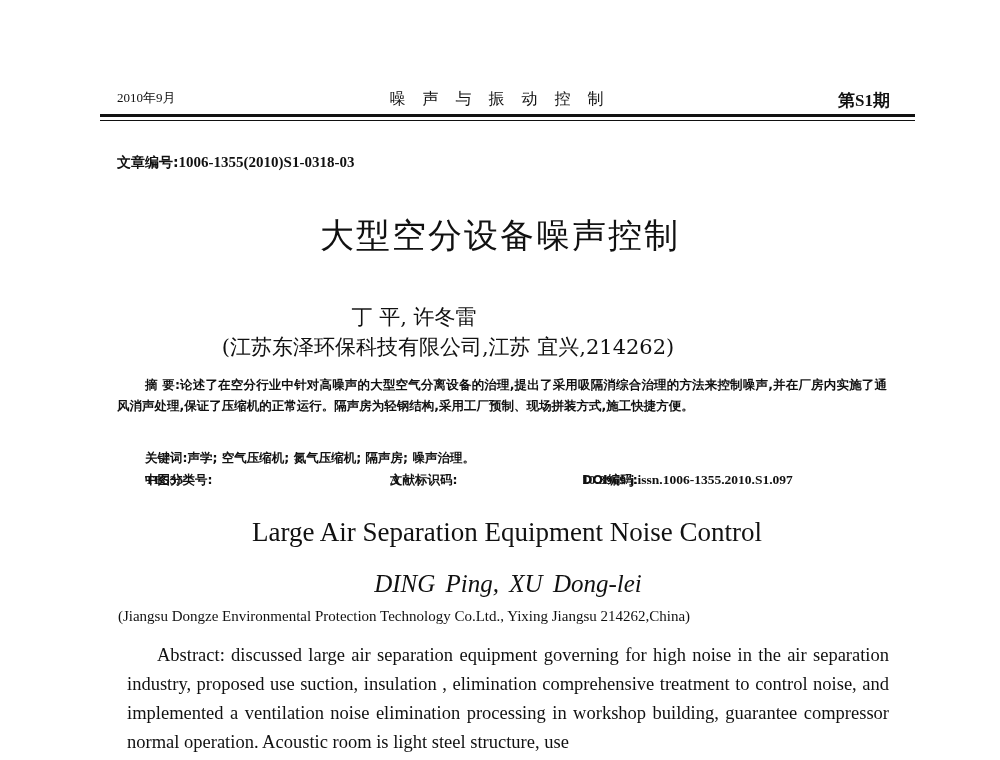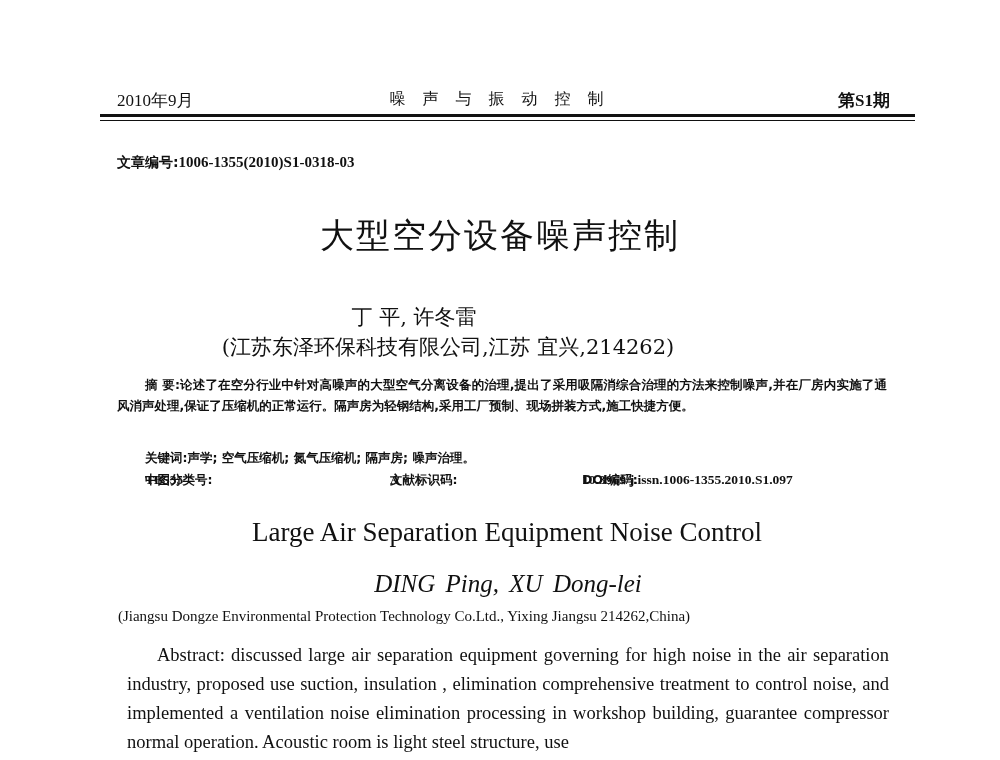--- a/index.html
+++ b/index.html
@@ -14,21 +14,21 @@
     overflow: hidden;
     color: #111111;
     font-family: "DejaVu Serif", "Liberation Serif", serif;
   }
   .abs { position: absolute; }
 
   
   .hdr-left {
     left: 117px; top: 89px;
     font-family: "Liberation Serif", "DejaVu Serif", serif;
-    font-size: 17px;
+    font-size: 13px;
   }
   .hdr-center {
     left: 0; width: 1000px; top: 89px;
     text-align: center;
     font-size: 16px;
     letter-spacing: 17px;
     padding-left: 10px;
     box-sizing: border-box;
   }
   .hdr-right {

